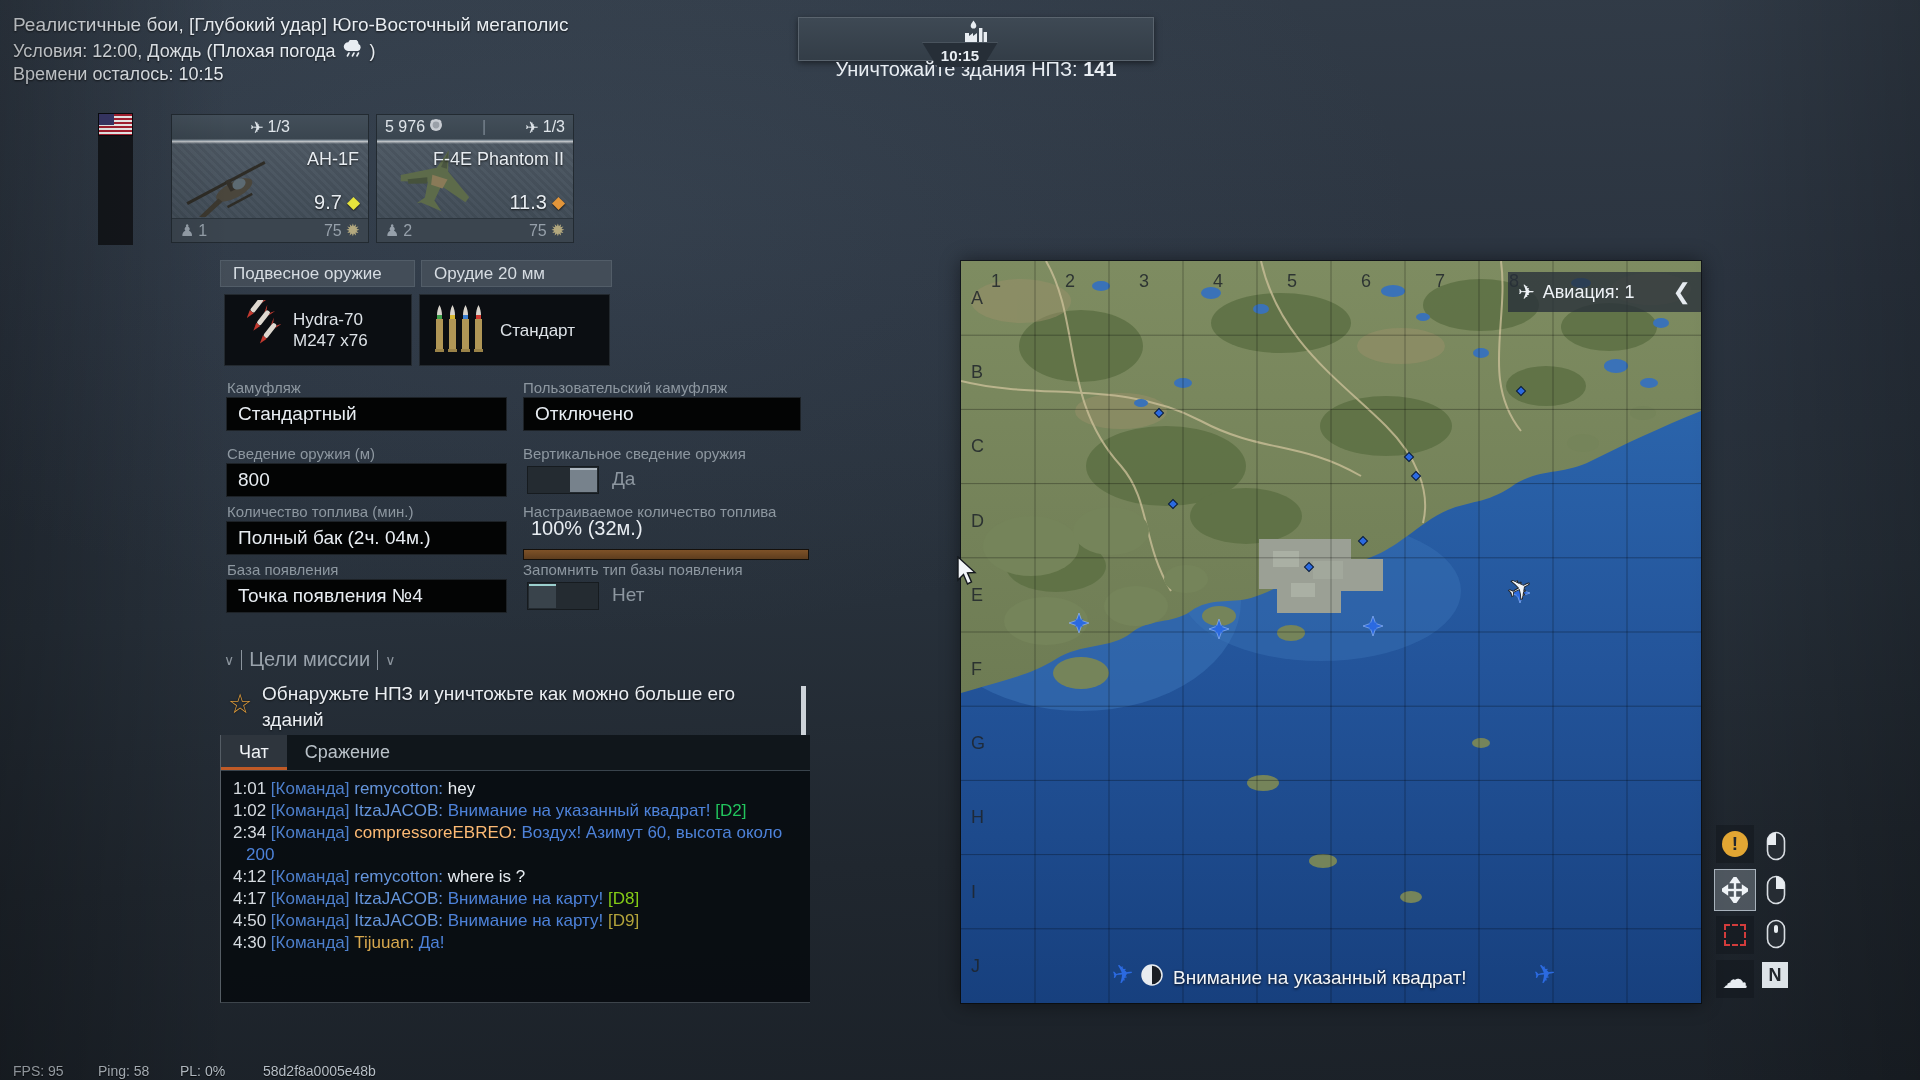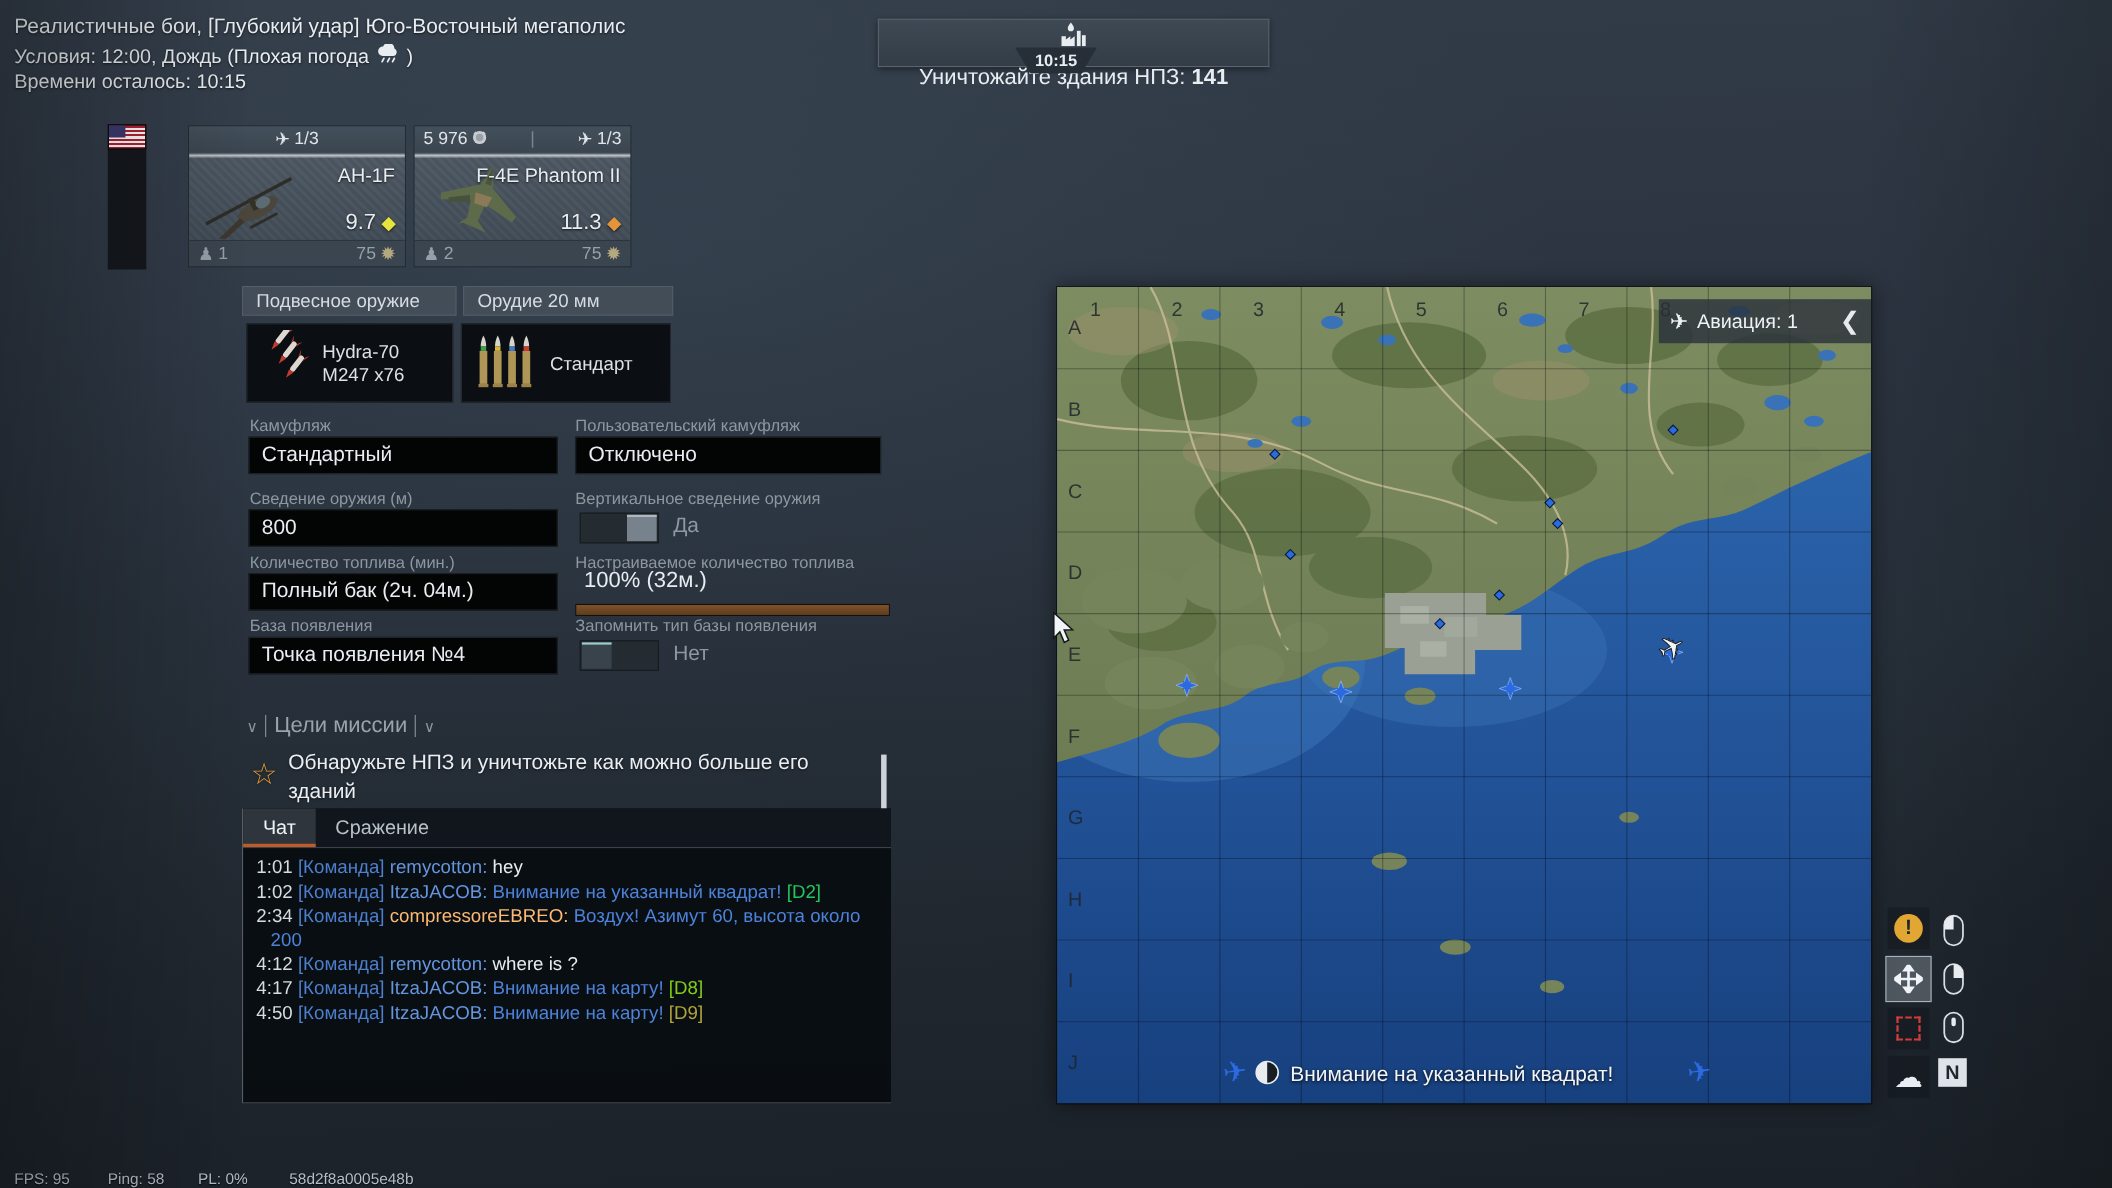--- a/index.html
+++ b/index.html
@@ -344,20 +344,21 @@
       <div class="chat-tab active">Чат</div>
       <div class="chat-tab">Сражение</div>
     </div>
     <div class="chat-msgs" id="chat-msgs">
         <div class="cmsg"><span class="t">1:01 </span><span style="color: rgb(77, 127, 204);">[Команда] </span><span style="color: rgb(101, 149, 220);">remycotton: </span><span style="color: rgb(232, 237, 242);">hey</span></div>
         <div class="cmsg"><span class="t">1:02 </span><span style="color: rgb(77, 127, 204);">[Команда] </span><span style="color: rgb(101, 149, 220);">ItzaJACOB: </span><span style="color: rgb(77, 130, 217);">Внимание на указанный квадрат!</span><span style="color: #22c55e;"> [D2]</span></div>
         <div class="cmsg"><span class="t">2:34 </span><span style="color: rgb(77, 127, 204);">[Команда] </span><span style="color: #fdba74;">compressoreEBREO: </span><span style="color: rgb(77, 130, 217);">Воздух! Азимут 60, высота около 200</span></div>
         <div class="cmsg"><span class="t">4:12 </span><span style="color: rgb(77, 127, 204);">[Команда] </span><span style="color: rgb(101, 149, 220);">remycotton: </span><span style="color: rgb(232, 237, 242);">where is ?</span></div>
         <div class="cmsg"><span class="t">4:17 </span><span style="color: rgb(77, 127, 204);">[Команда] </span><span style="color: rgb(101, 149, 220);">ItzaJACOB: </span><span style="color: rgb(77, 130, 217);">Внимание на карту!</span><span style="color: #84cc16;"> [D8]</span></div>
         <div class="cmsg"><span class="t">4:50 </span><span style="color: rgb(77, 127, 204);">[Команда] </span><span style="color: rgb(101, 149, 220);">ItzaJACOB: </span><span style="color: rgb(77, 130, 217);">Внимание на карту!</span><span style="color: rgb(179, 163, 59);"> [D9]</span></div>
+        <div class="cmsg"><span class="t">4:30 </span><span style="color: rgb(77, 127, 204);">[Команда] </span><span style="color: rgb(217, 169, 78);">Tijuuan: </span><span style="color: rgb(77, 130, 217);">Да!</span></div>
       </div>
   </div>
 
   <div class="abs map">
     <svg id="map-svg" width="740" height="742" viewBox="0 0 740 742">
       <defs>
         <linearGradient id="waterGrad" x1="0" y1="0" x2="0" y2="1">
           <stop offset="0" stop-color="#2f6db5"></stop>
             <stop offset="0.55" stop-color="#23549a"></stop>
             <stop offset="1" stop-color="#17407e"></stop>

